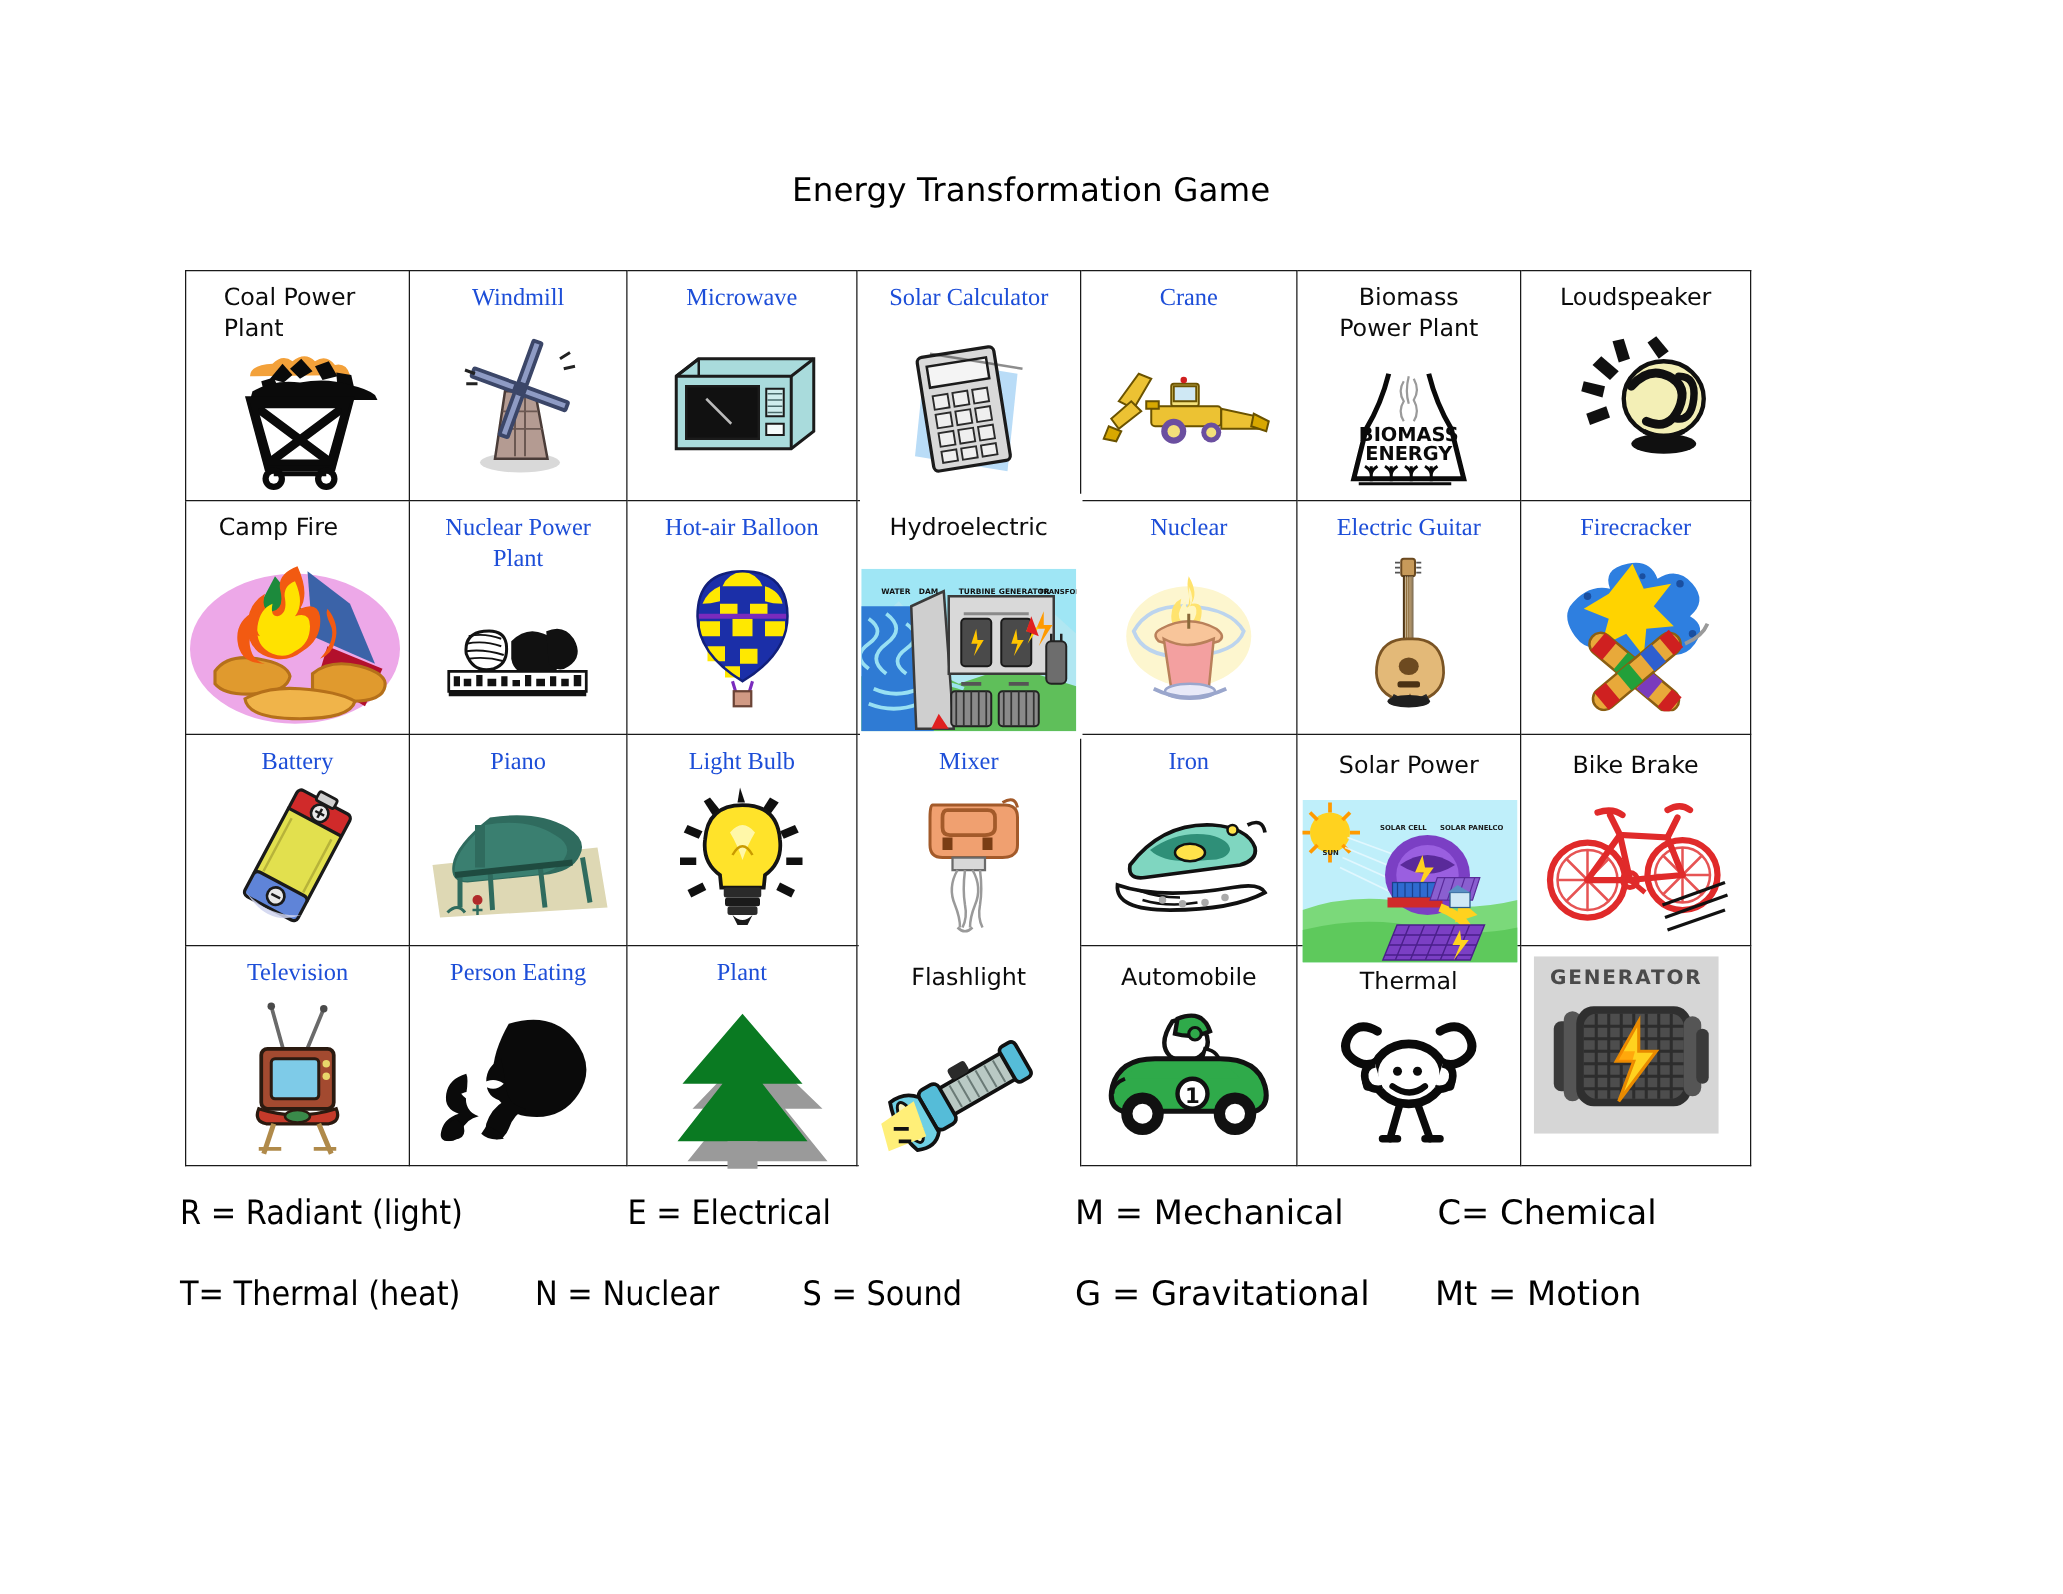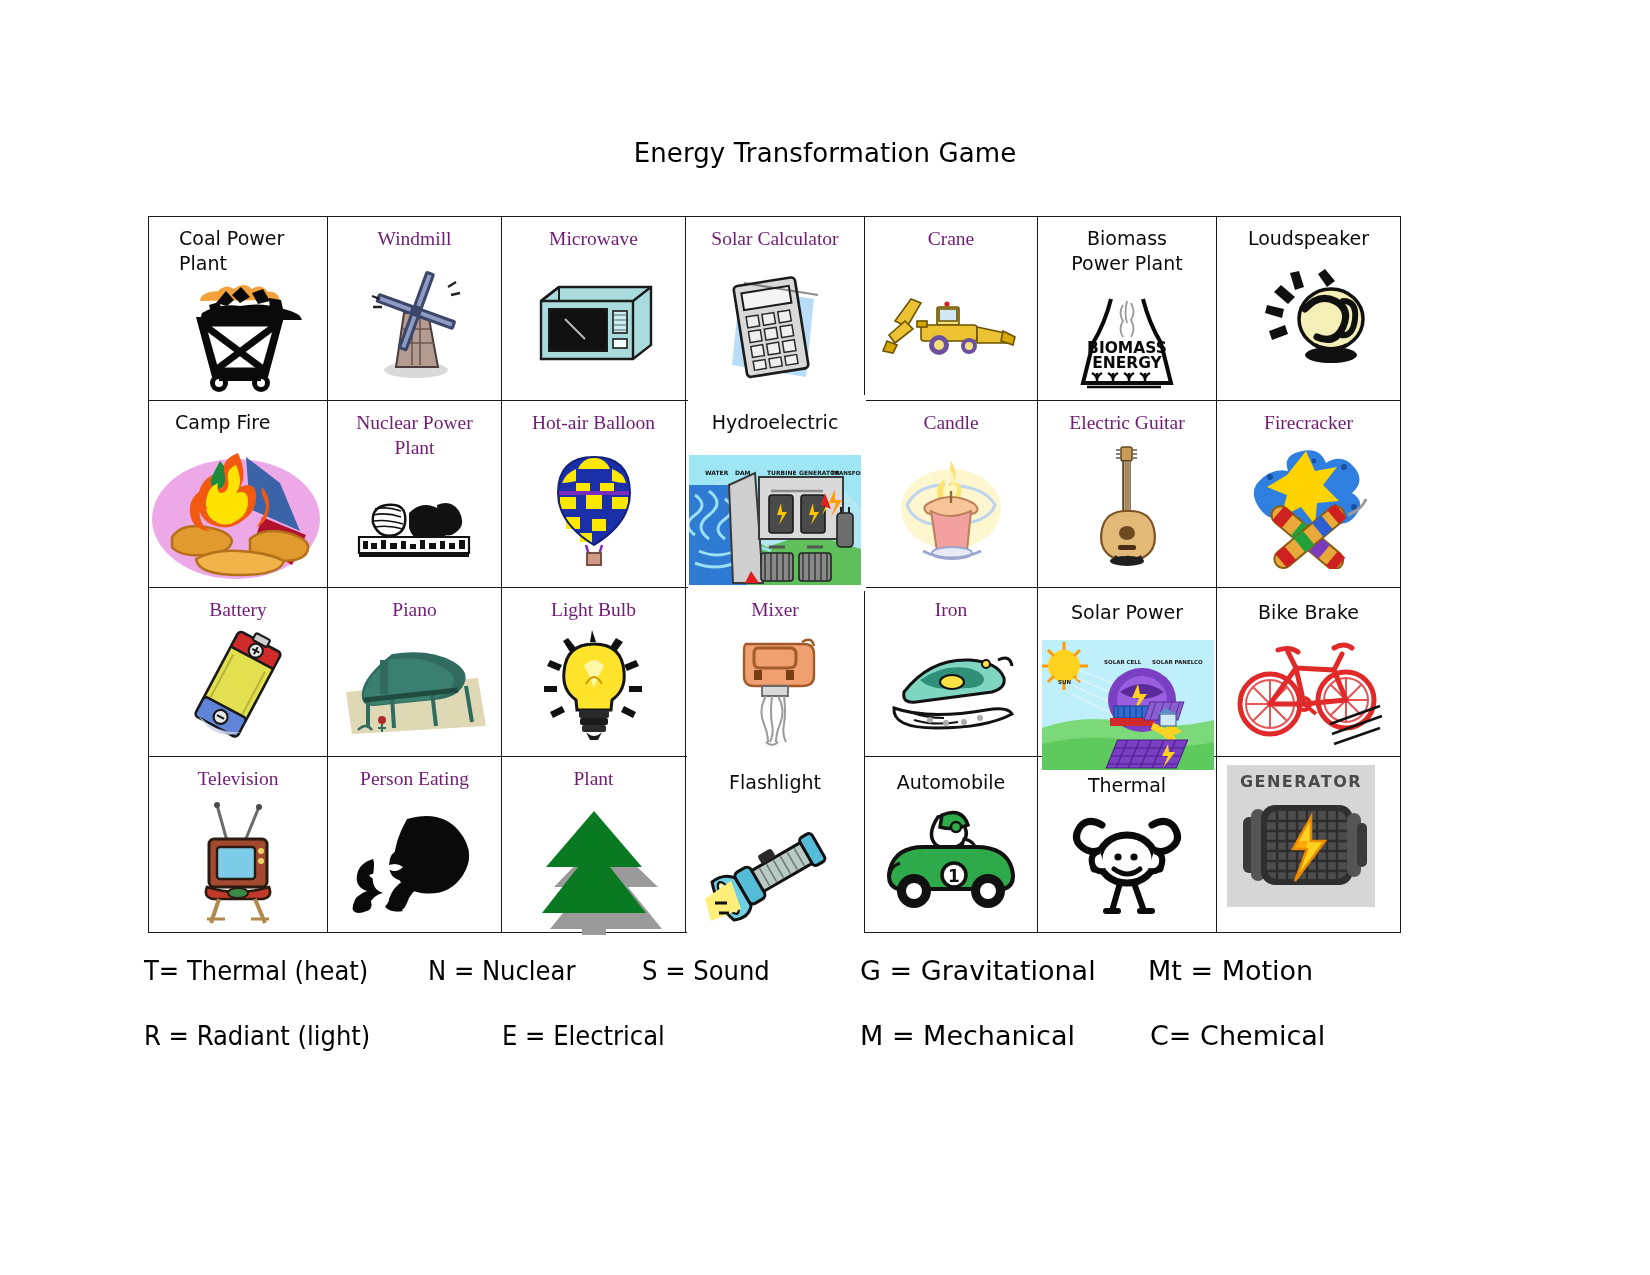--- a/index.html
+++ b/index.html
@@ -51,21 +51,21 @@
     text-align:center;
     padding-top:9px;
     line-height:1.30;
     position:relative;
     z-index:3;
   }
   
   .cap.serif{
     font-family:"Liberation Serif", serif;
     font-size:19.5px;
-    color:#701a75;
+    color:#1d4ed8;
   }
   
   .cap.sans{
     font-family:"DejaVu Sans", sans-serif;
     font-size:19px;
     color:#0b0b0b;
   }
   .cap.sans.lefty{ text-align:left; padding-left:30px; }
   .cap.sans.lefty2{ text-align:left; padding-left:26px; }
 
@@ -392,21 +392,21 @@
                 <path d="M114 98 v28 M120 98 v28 M126 98 v28 M132 98 v28 M138 98 v28"></path>
               </g>
               <path d="M80 92 h16 M118 92 h16" stroke="#555" stroke-width="3"></path>
             </g>
             <path d="M62 116 l8 12 -14 0z" fill="#e02020"></path>
           </svg>
         </div>
       </td>
 
       <td>
-        <span class="cap serif">Candle</span>
+        <span class="cap serif">Nuclear</span>
         <div class="art" style="top:46px">
           <svg width="116" height="120" viewBox="0 0 116 120">
             <ellipse cx="58" cy="62" rx="50" ry="40" fill="#fdf6cf"></ellipse>
             <path d="M14 58 q12-22 44-20 q34 2 44 20 q-6 18 -44 20 q-36 2 -44-20z" fill="none" stroke="#bcd4ee" stroke-width="3"></path>
             <path d="M58 14 q8 14 2 22 q10-2 8 10 q-2 12 -12 12 q-12 0 -12-12 q0-10 8-14 q-2 8 2 8 q6-2 4-12 q-2-8 0-14z" fill="#ffe36e"></path>
             <path d="M58 22 q5 10 1 16 q6-2 5 6 q-2 8 -7 8 q-7 0 -7-8 q2-8 6-10 q-1 5 1 5 q4-2 1-9z" fill="#fff6c0"></path>
             <path d="M36 56 q22-12 44 0 q8 6 2 10 q-24 8 -48 0 q-6-6 2-10z" fill="#f8c59a" stroke="#b9805a" stroke-width="2"></path>
             <path d="M38 64 L44 104 q14 6 30 0 L78 64 q-22 10 -40 0z" fill="#f3a0a0" stroke="#b9805a" stroke-width="2"></path>
             <ellipse cx="59" cy="106" rx="20" ry="6" fill="#e8eaf8" stroke="#9aa6cc" stroke-width="2"></ellipse>
             <path d="M30 104 q28 14 58 0" fill="none" stroke="#9aa6cc" stroke-width="3"></path>
@@ -809,27 +809,27 @@
             <path d="M84 52 l-18 32 h14 l-5 14 6-22 h-12z" fill="#ff8c00" opacity=".6"></path>
           </svg>
         </div>
       </td>
     </tr>
   </tbody>
     </table>
 
   <div class="legend">
     <div class="legrow">
+      <span class="narrow" style="left:4px;">R = Radiant (light)</span>
+      <span class="narrow" style="left:362px;">E = Electrical</span>
+      <span class="wide" style="left:720px;">M = Mechanical</span>
+      <span class="wide" style="left:1010px;">C= Chemical</span>
+    </div>
+    <div class="legrow">
       <span class="narrow" style="left:4px;">T= Thermal (heat)</span>
       <span class="narrow" style="left:288px;">N = Nuclear</span>
       <span class="narrow" style="left:502px;">S = Sound</span>
       <span class="wide" style="left:720px;">G = Gravitational</span>
       <span class="wide" style="left:1008px;">Mt = Motion</span>
     </div>
-    <div class="legrow">
-      <span class="narrow" style="left:4px;">R = Radiant (light)</span>
-      <span class="narrow" style="left:362px;">E = Electrical</span>
-      <span class="wide" style="left:720px;">M = Mechanical</span>
-      <span class="wide" style="left:1010px;">C= Chemical</span>
-    </div>
   </div>
 
 </div>
 
 </body></html>

